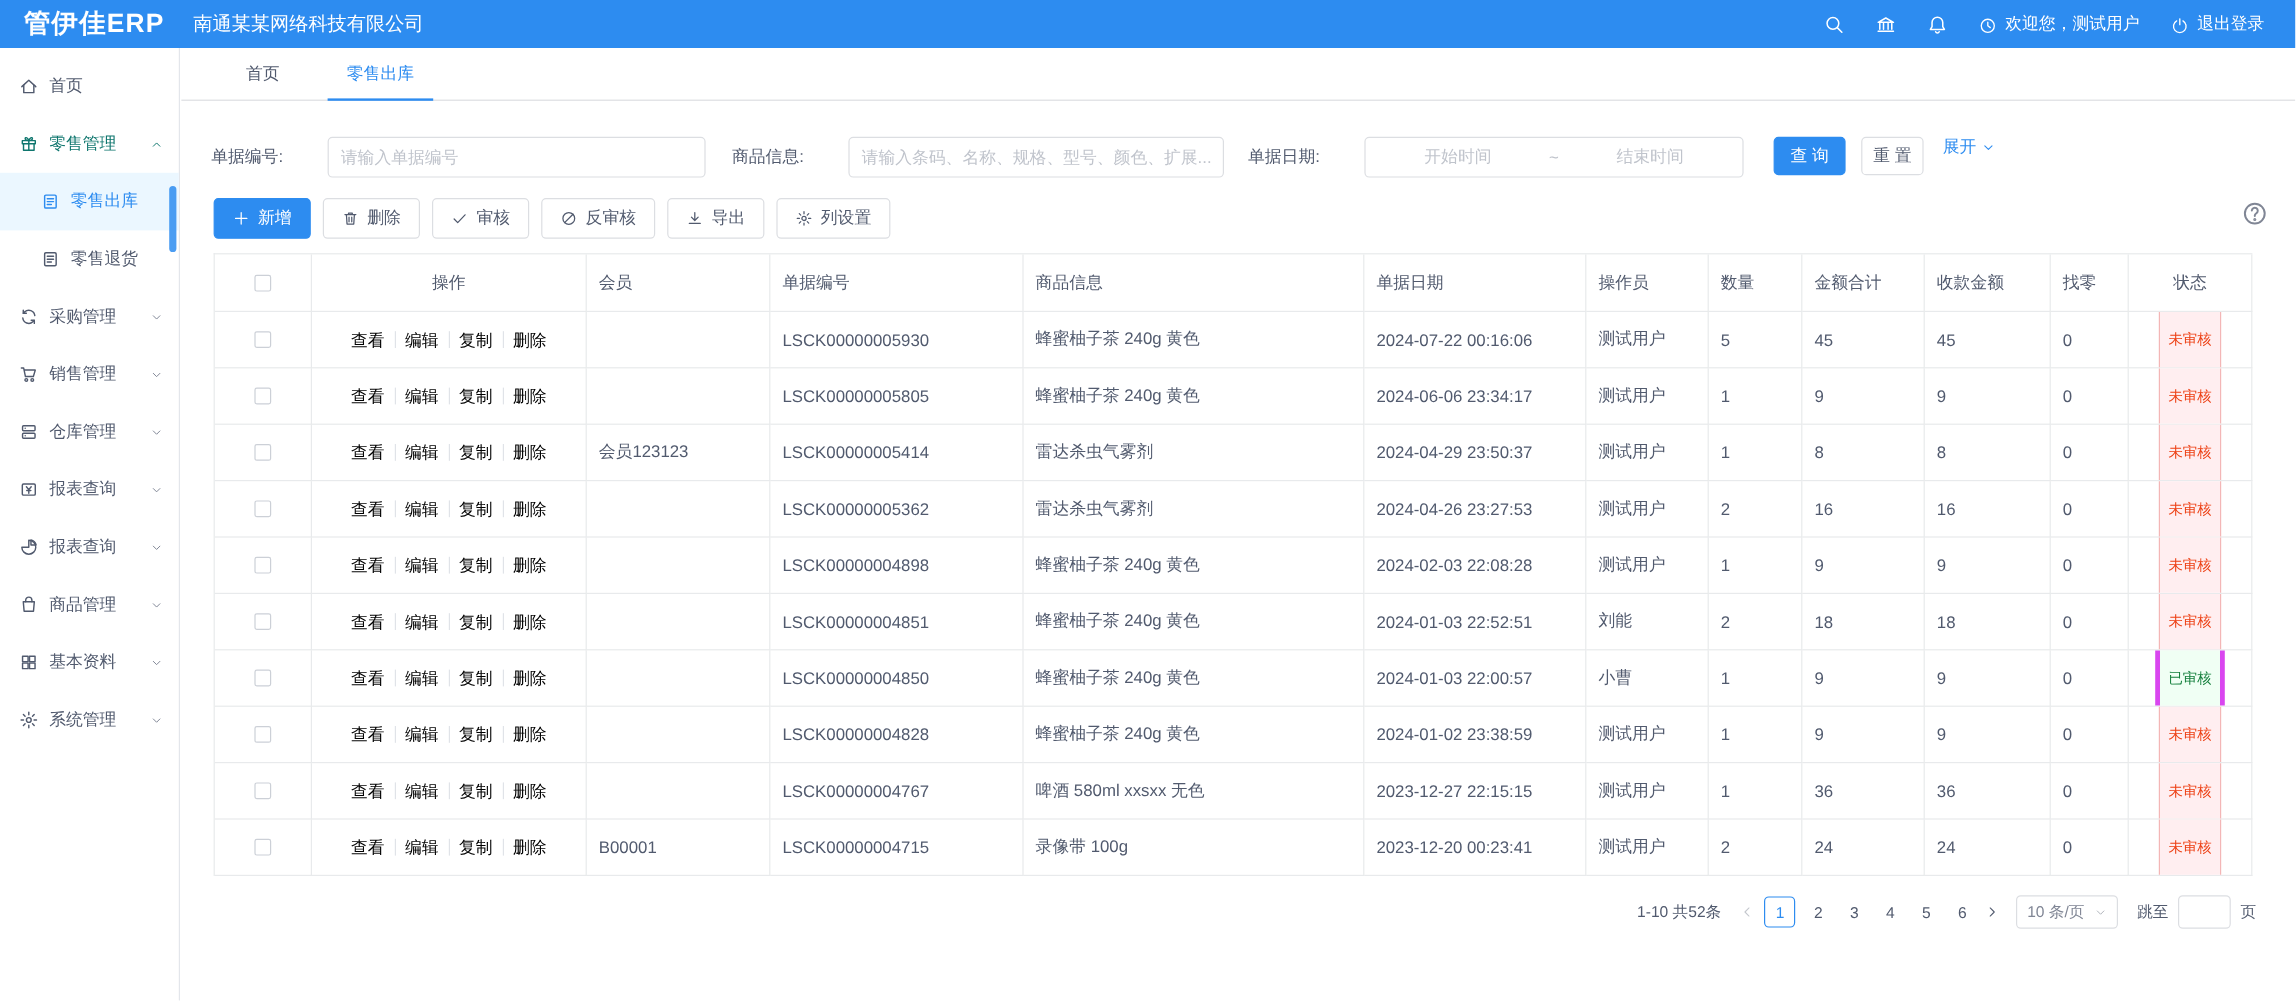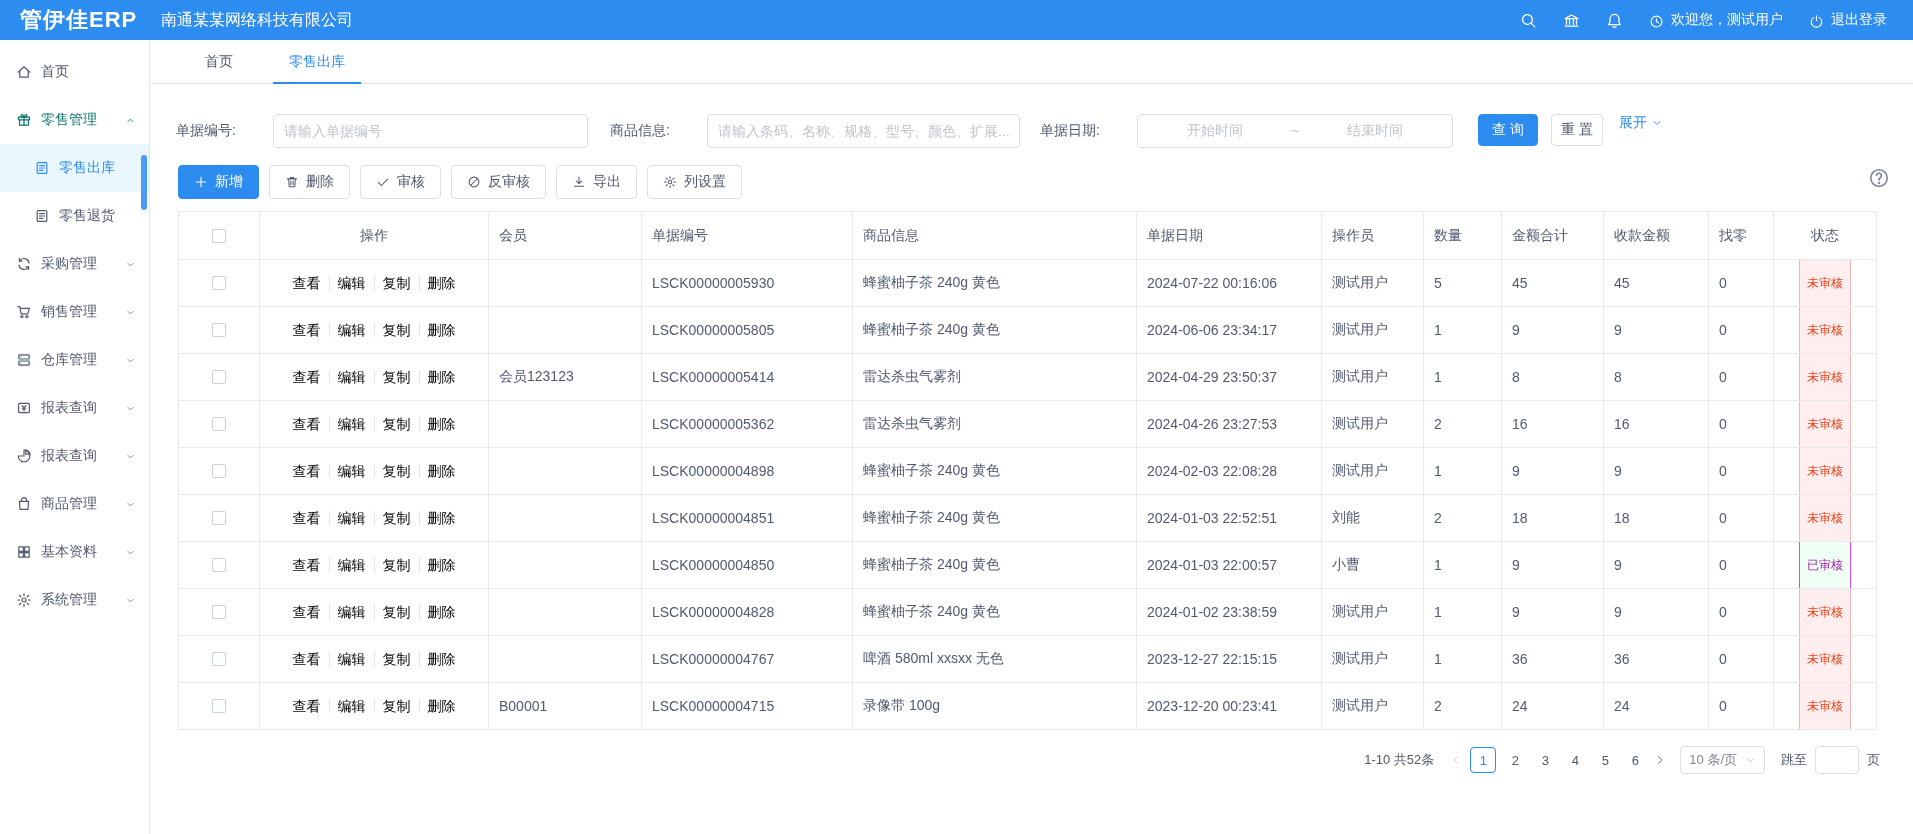--- a/index.html
+++ b/index.html
@@ -67,21 +67,21 @@
 .c1{width:81px;justify-content:center;padding:0}
 .c2{width:229px;justify-content:center;padding:0}
 .c3{width:153px}.c4{width:211px}.c5{width:284px}.c6{width:185px}
 .c7{width:102px}.c8{width:78px}.c9{width:102px}.c10{width:105px}
 .c11{width:65px}.c12{width:103px;justify-content:center;padding:0}
 .checkbox{width:14px;height:14px;border:1px solid #ccd0d7;border-radius:2px;background:#fff;cursor:pointer}
 .act{color:#000000;text-decoration:none;padding:0 8px;cursor:pointer;line-height:14px}
 .act + .act{border-left:1px solid #e0e3e8}
 .badge{font-size:12px;line-height:1;padding:20px 7px;border-radius:4px}
 .badge.danger{color:#ed4014;background:#ffeef0;border:1px solid #f3b6b6}
-.badge.success{color:#a21caf;background:#f0fff4;border:1px solid #d946ef}
+.badge.success{color:#15803d;background:#f0fff4;border:4px solid #d946ef}
 
 
 .pager{display:flex;align-items:center;gap:8px;justify-content:flex-end;margin:16px 33px 0 0;font-size:13px;color:#515a6e}
 .ptotal{margin-right:8px}
 .pnav{font-size:12px;display:flex;cursor:pointer}
 .pnav.prev{color:#c5c8ce}
 .pnav.next{color:#515a6e}
 .pnum{min-width:22px;height:26px;display:flex;align-items:center;justify-content:center;border-radius:4px;cursor:pointer;padding:0 3px}
 .pnum.active{border:1px solid #2d8cf0;color:#2d8cf0;min-width:26px}
 .psize{height:28px;border:1px solid #dcdee2;border-radius:4px;display:flex;align-items:center;gap:8px;padding:0 8px;color:#808695;cursor:pointer;margin-left:6px}

